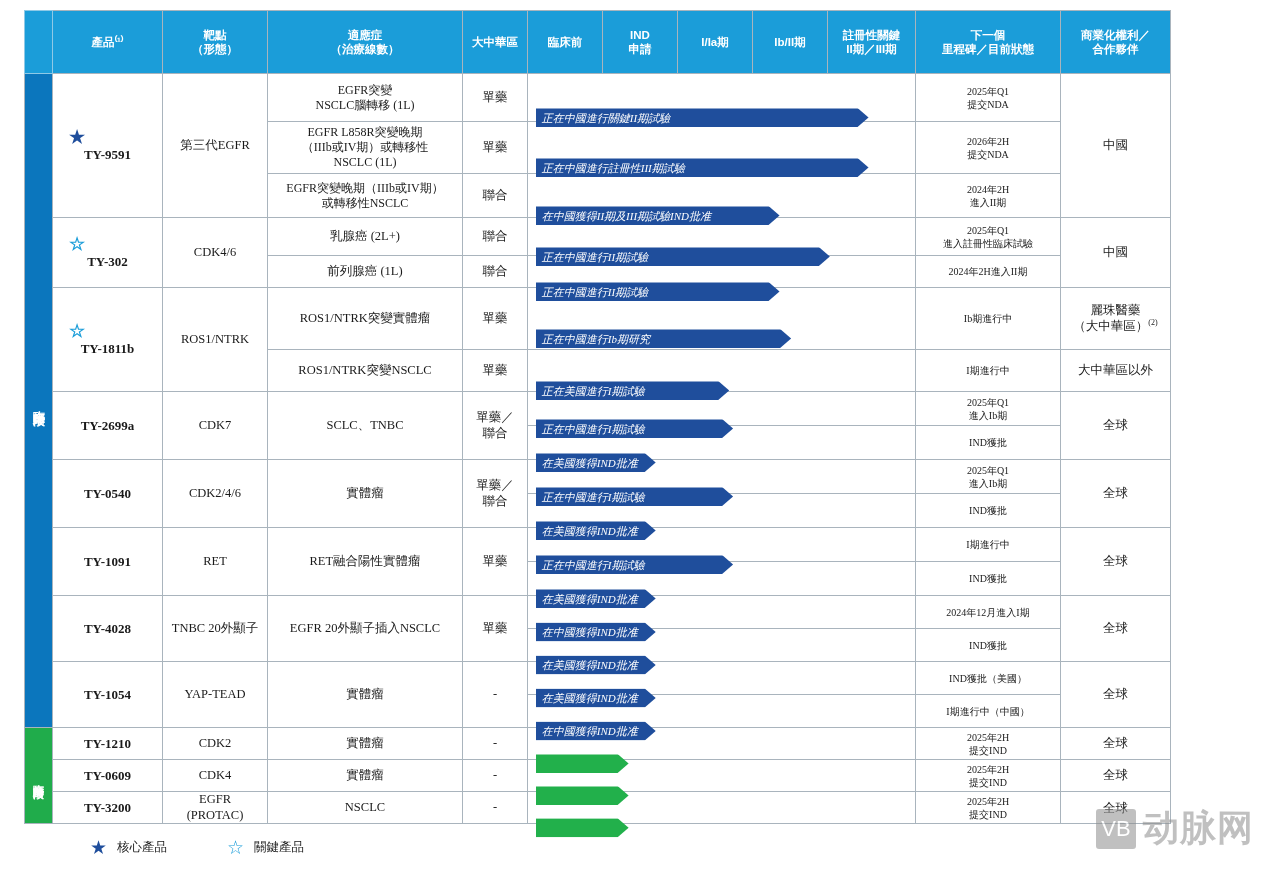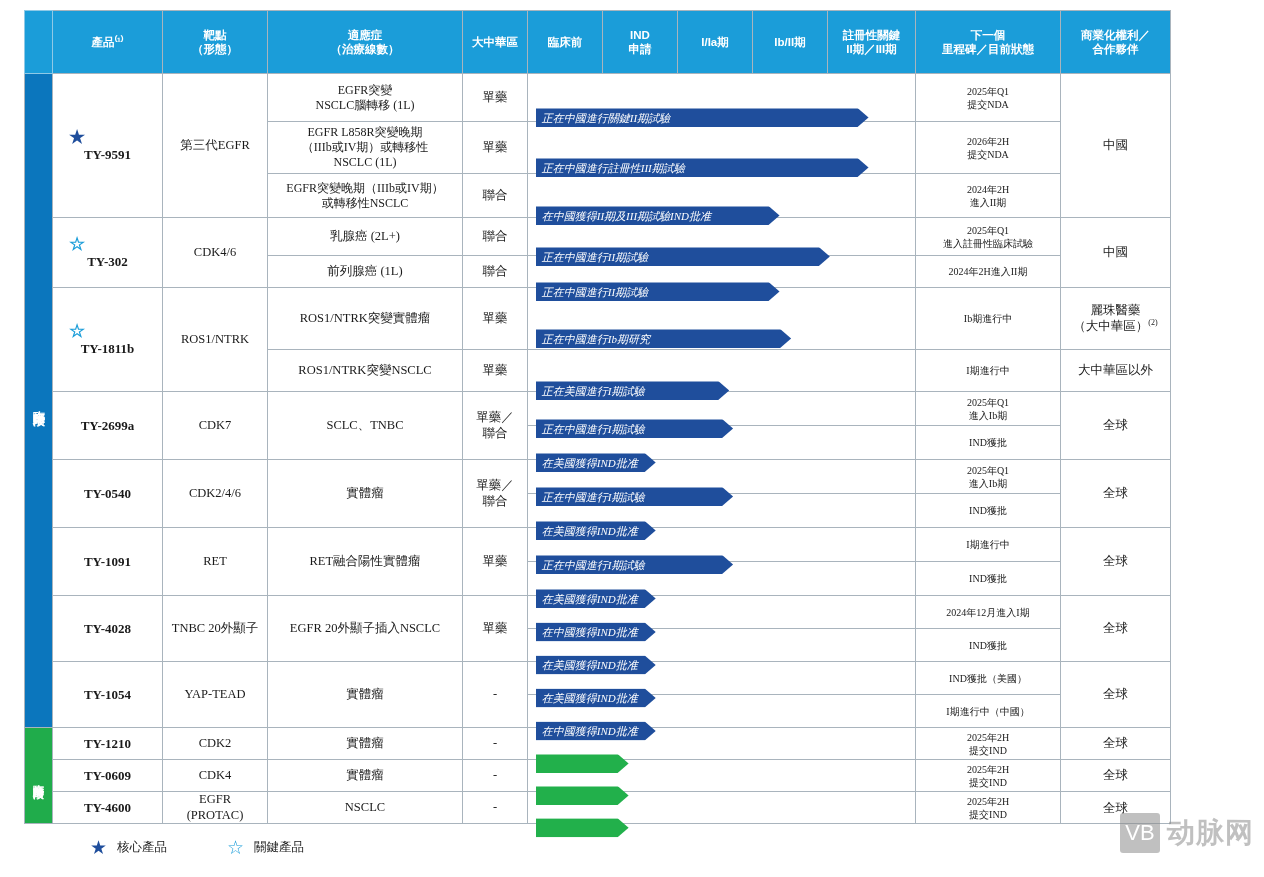--- a/index.html
+++ b/index.html
@@ -198,21 +198,21 @@
     font-weight: normal;
     font-size: 22px;
     display: flex;
     align-items: center;
     justify-content: center;
     border-radius: 3px;
   }
   #watermark .wm-text {
     font-family: "Liberation Sans", sans-serif;
     font-weight: bold;
-    font-size: 28px;
+    font-size: 36px;
     color: #8d8d8d;
     letter-spacing: 1px;
   }
 </style>
 </head>
 <body>
 
 <div id="pipeline">
   <table class="pipe">
     <colgroup>
@@ -604,21 +604,21 @@
                 <i style="left:80%"></i>
               </div>
             <div class="bar green" style="left:2%; width:24%"></div>
           </div>
         </td>
         <td class="next">2025年2H<br>提交IND</td>
         <td class="partner">全球</td>
       </tr>
       <tr style="height:32px">
         <td class="product">
-          <span>TY-4600</span>
+          <span>TY-3200</span>
         </td>
         <td class="cell">EGFR<br>(PROTAC)</td>
         <td class="cell">NSCLC</td>
         <td class="cell">-</td>
         <td class="track" colspan="5">
           <div class="trackwrap">
             <div class="gridlines">
                 <i style="left:20%"></i>
                 <i style="left:40%"></i>
                 <i style="left:60%"></i>

